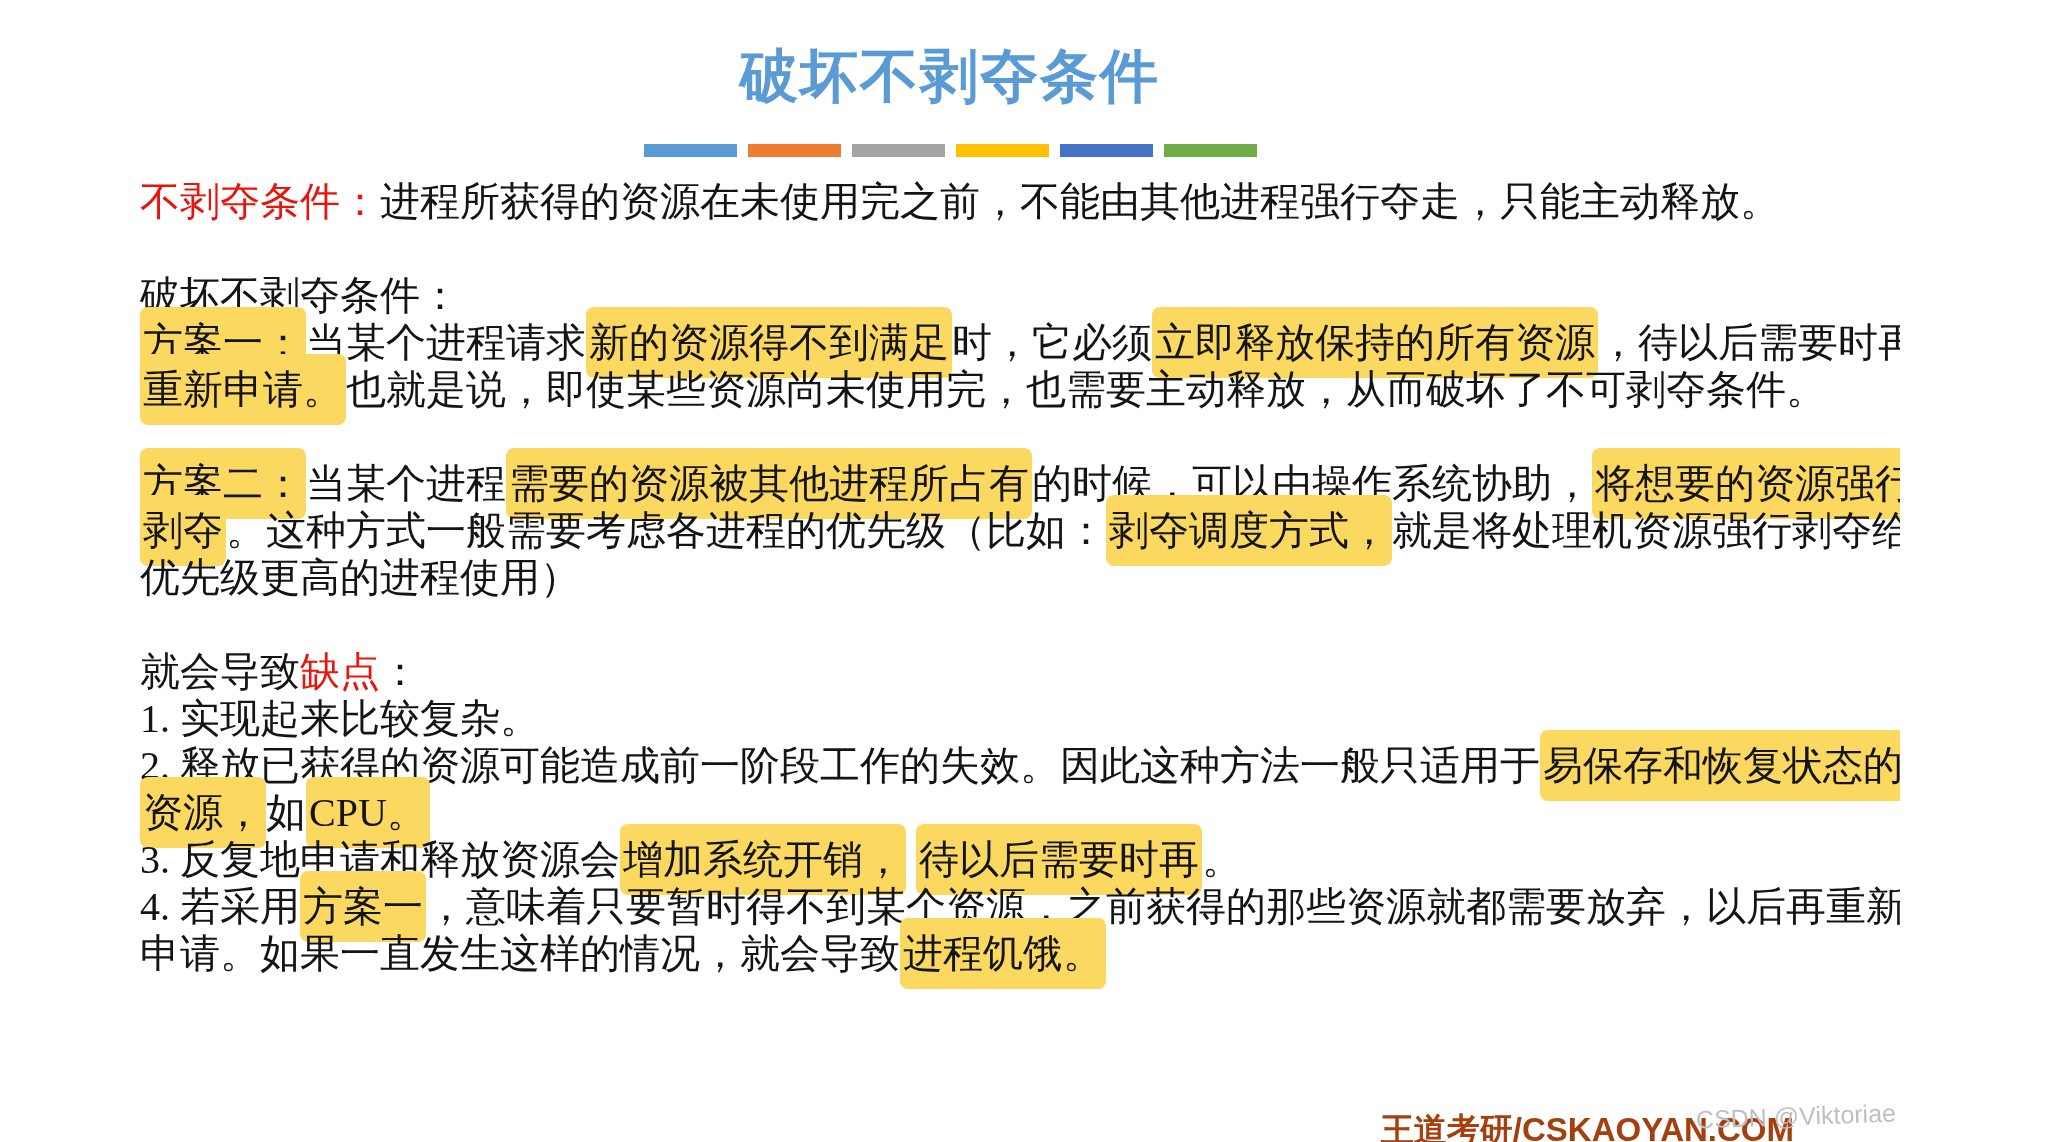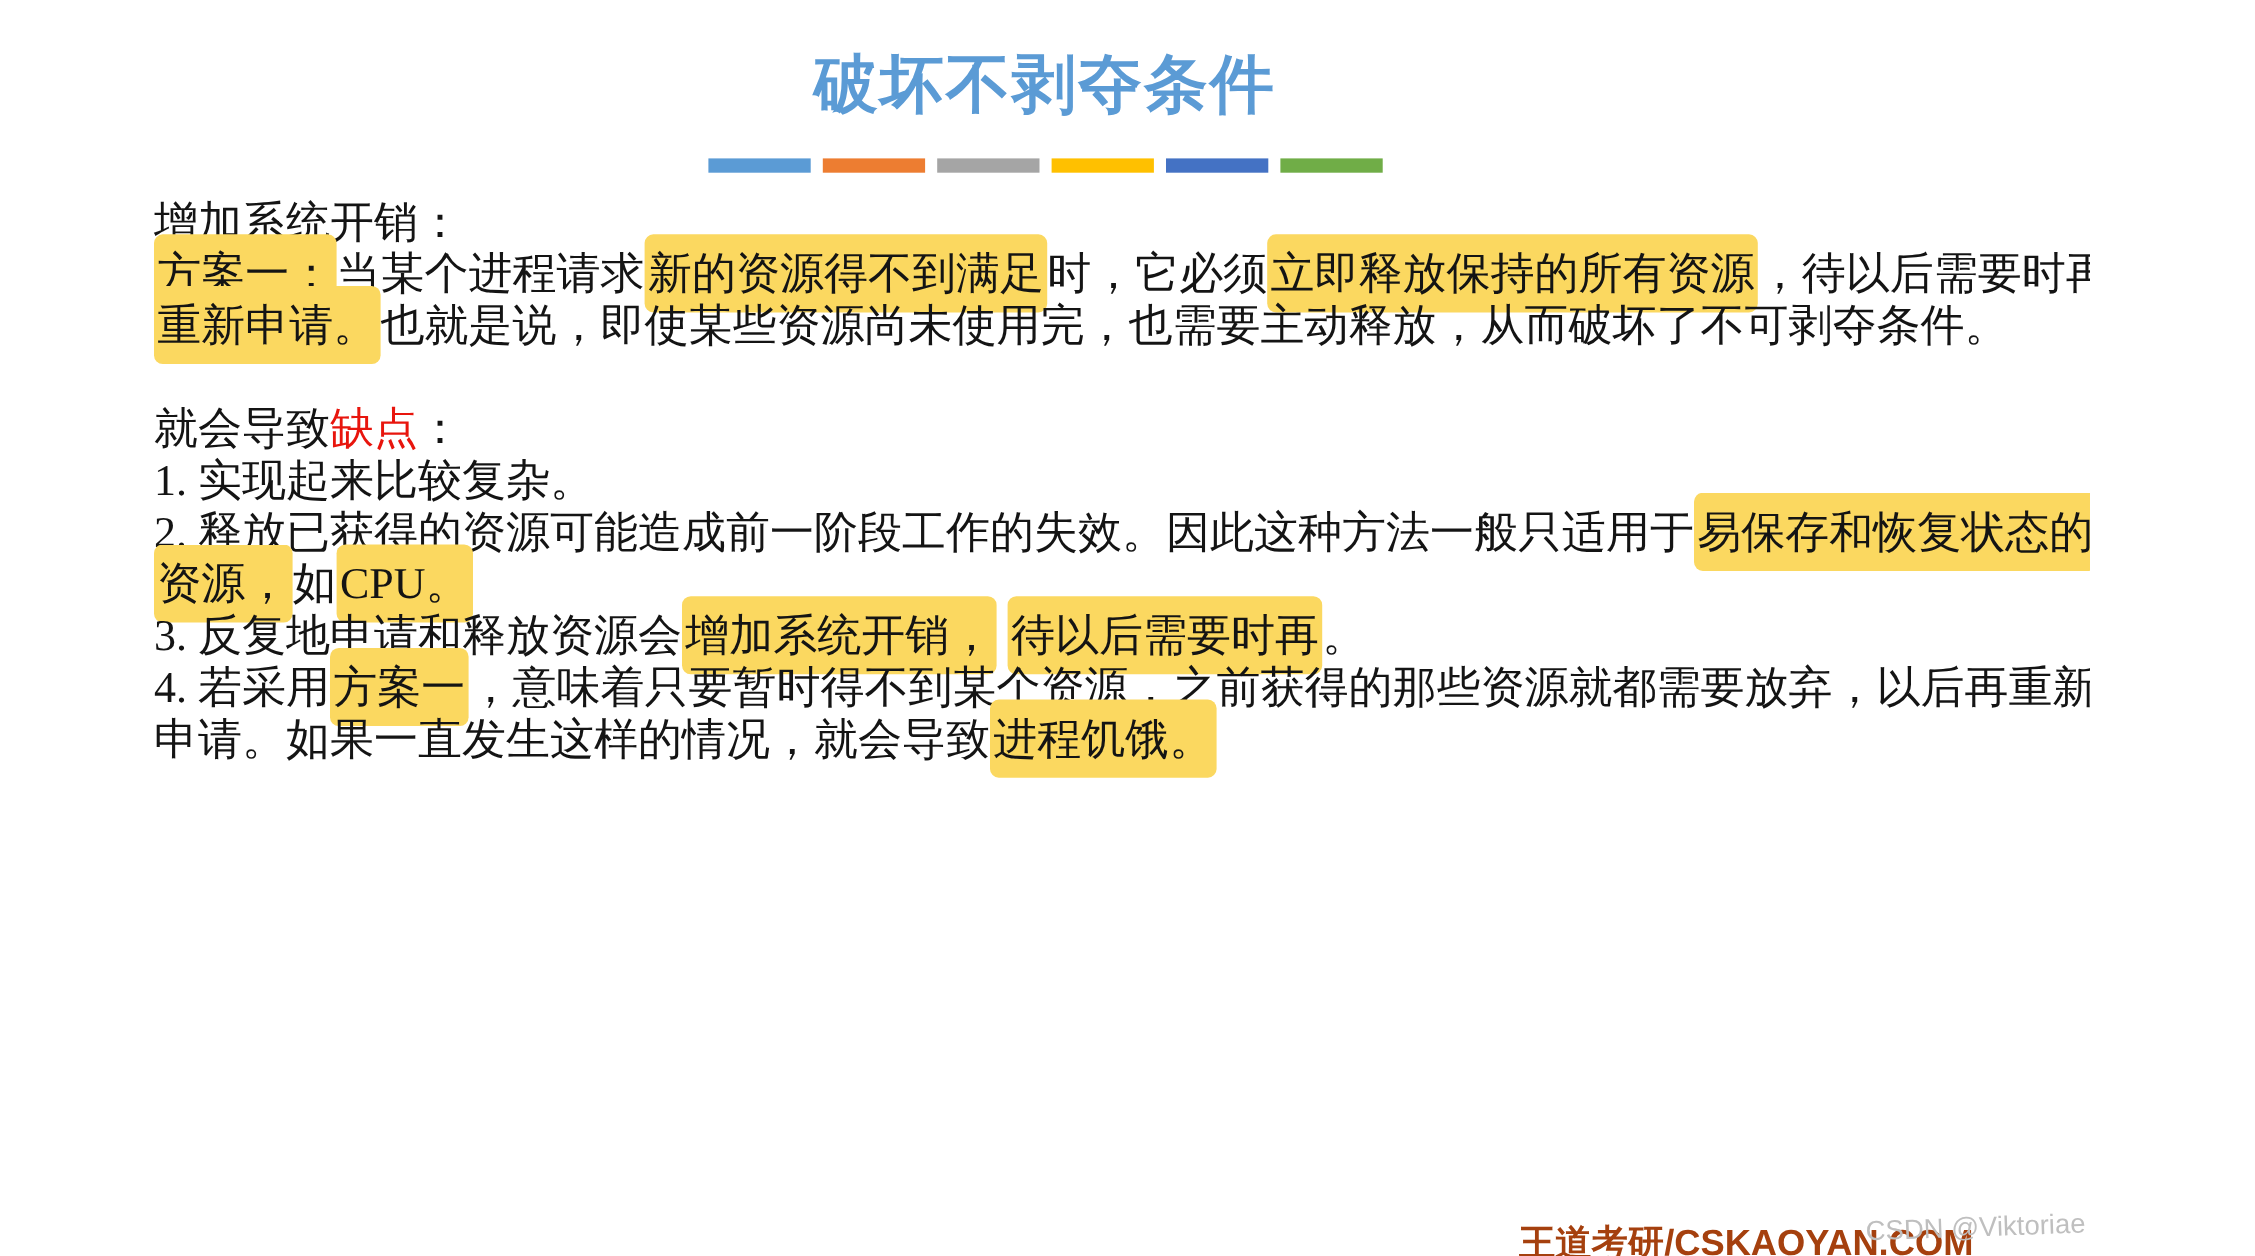--- a/index.html
+++ b/index.html
@@ -75,25 +75,27 @@
       <div class="bar" style="background: rgb(91, 155, 213);"></div>
       <div class="bar" style="background: rgb(237, 125, 49);"></div>
       <div class="bar" style="background: rgb(165, 165, 165);"></div>
       <div class="bar" style="background: rgb(255, 192, 0);"></div>
       <div class="bar" style="background: rgb(68, 114, 196);"></div>
       <div class="bar" style="background: rgb(112, 173, 71);"></div>
     </div>
 
   <div class="body-text">
 
+    <p class="after-gap"><span class="red">不剥夺条件：</span><span>进程所获得的资源在未使用完之前，不能由其他进程强行夺走，只能主动释放。</span></p>
 
-    <p><span>增加系统开销：</span></p>
+    <p><span>破坏不剥夺条件：</span></p>
 
     <p class="after-gap"><span class="hl">方案一：</span><span>当某个进程请求</span><span class="hl">新的资源得不到满足</span><span>时，它必须</span><span class="hl">立即释放保持的所有资源</span><span>，待以后需要时再</span><span class="hl">重新申请。</span><span>也就是说，即使某些资源尚未使用完，也需要主动释放，从而破坏了不可剥夺条件。</span></p>
 
+    <p class="after-gap"><span class="hl">方案二：</span><span>当某个进程</span><span class="hl">需要的资源被其他进程所占有</span><span>的时候，可以由操作系统协助，</span><span class="hl">将想要的资源强行剥夺</span><span>。这种方式一般需要考虑各进程的优先级（比如：</span><span class="hl">剥夺调度方式，</span><span>就是将处理机资源强行剥夺给优先级更高的进程使用）</span></p>
 
     <p><span>就会导致</span><span class="red">缺点</span><span>：</span></p>
 
     <p><span>1. 实现起来比较复杂。</span></p>
 
     <p><span>2. 释放已获得的资源可能造成前一阶段工作的失效。因此这种方法一般只适用于</span><span class="hl">易保存和恢复状态的资源，</span><span>如</span><span class="hl">CPU。</span></p>
 
     <p><span>3. 反复地申请和释放资源会</span><span class="hl">增加系统开销，</span><span> </span><span class="hl">待以后需要时再</span><span>。</span></p>
 
     <p><span>4. 若采用</span><span class="hl">方案一</span><span>，意味着只要暂时得不到某个资源，之前获得的那些资源就都需要放弃，以后再重新申请。如果一直发生这样的情况，就会导致</span><span class="hl">进程饥饿。</span></p>

